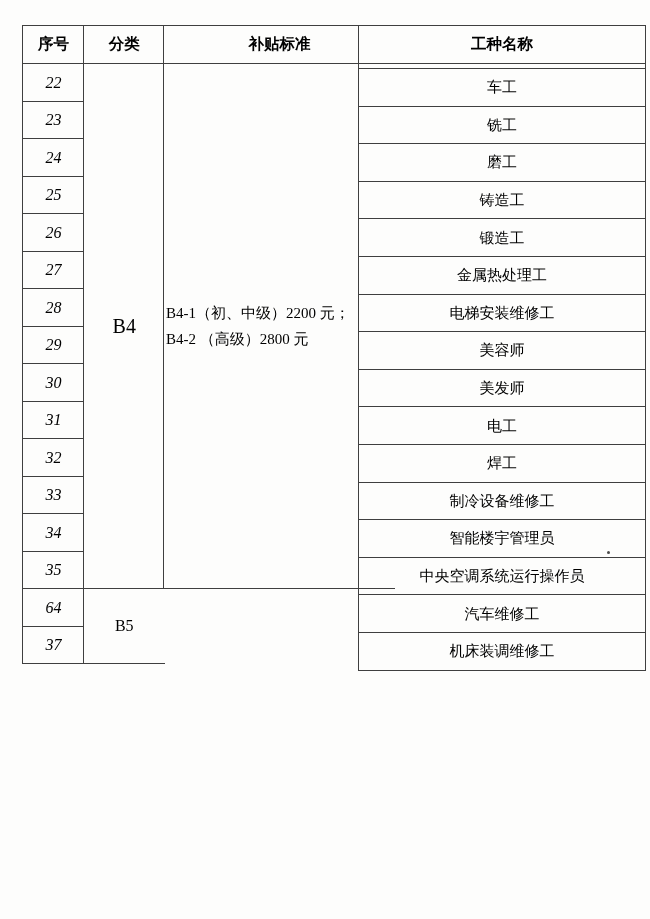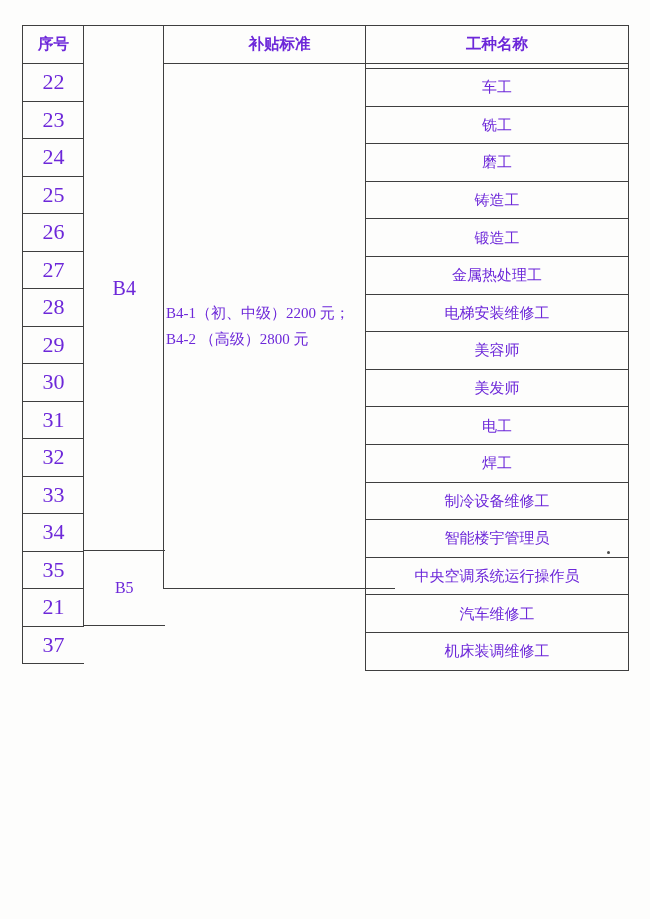--- a/index.html
+++ b/index.html
@@ -1,39 +1,39 @@
 <!DOCTYPE html>
 <html style="--bc: #3f3f3f; --page-bg: #fdfdfc;"><head>
 <meta charset="utf-8">
 <style>
   * { margin:0; padding:0; box-sizing:border-box; }
   html,body { background:#e9e9e9; }
   .page {
     position:relative; width:650px; height:919px; margin:0 auto;
     background:var(--page-bg, #fdfdfc); overflow:hidden;
     font-family:"Liberation Serif","DejaVu Serif",serif;
-    color:#6d28d9;
+    color:#000000;
   }
   .scan-table { position:absolute; left:22px; top:25px; }
   .col {
     position:absolute; top:0;
     border-left:1.5px solid var(--bc, #3f3f3f);
     border-top:1.5px solid var(--bc, #3f3f3f);
   }
   .col-no  { left:0;     width:62px;  }
   .col-cat { left:61px;  width:81.5px;  }
   .col-std { left:141px; width:232px; }
-  .col-job { left:343px; width:264px; border-right:1.5px solid var(--bc, #3f3f3f); }
+  .col-job { left:336px; width:288px; border-right:1.5px solid var(--bc, #3f3f3f); }
   .cell {
     border-bottom:1.5px solid var(--bc, #3f3f3f);
     display:flex; align-items:center; justify-content:center;
     font-size:15px; line-height:1.2; text-align:center;
   }
   .head { height:38px; font-size:15.5px; font-weight:600; }
-  .col-no .body  { height:37.5px; font-size:22px; }
+  .col-no .body  { height:37.5px; font-size:16px;font-style:italic; }
   .col-job .body { height:37.6px; }
   .col-job .offset-spacer { height:5px; border-bottom:1.5px solid var(--bc, #3f3f3f); }
   .cat-b4 { height:525px; font-size:20px; }
   .cat-b5 { height:75px;  font-size:16px; }
   .std-b4 { height:525px; }
   .std-b5 { height:75px;  }
   .std-cell {
     flex-direction:column; align-items:flex-start; justify-content:center;
     text-align:right; padding-left:2px; font-size:15px;
   }
@@ -58,25 +58,26 @@
       <div class="cell body">26</div>
       <div class="cell body">27</div>
       <div class="cell body">28</div>
       <div class="cell body">29</div>
       <div class="cell body">30</div>
       <div class="cell body">31</div>
       <div class="cell body">32</div>
       <div class="cell body">33</div>
       <div class="cell body">34</div>
       <div class="cell body">35</div>
-      <div class="cell body">21</div>
+      <div class="cell body">64</div>
       <div class="cell body">37</div>
     </div>
 
     <div class="col col-cat">
+      <div class="cell head">分类</div>
       <div class="cell cat-b4">B4</div>
       <div class="cell cat-b5">B5</div>
     </div>
 
     <div class="col col-std">
       <div class="cell head">补贴标准</div>
       <div class="cell std-cell std-b4">
         <div class="std-line">B4-1（初、中级）2200 元；</div>
         <div class="std-line">B4-2 （高级）2800 元</div>
       </div>

